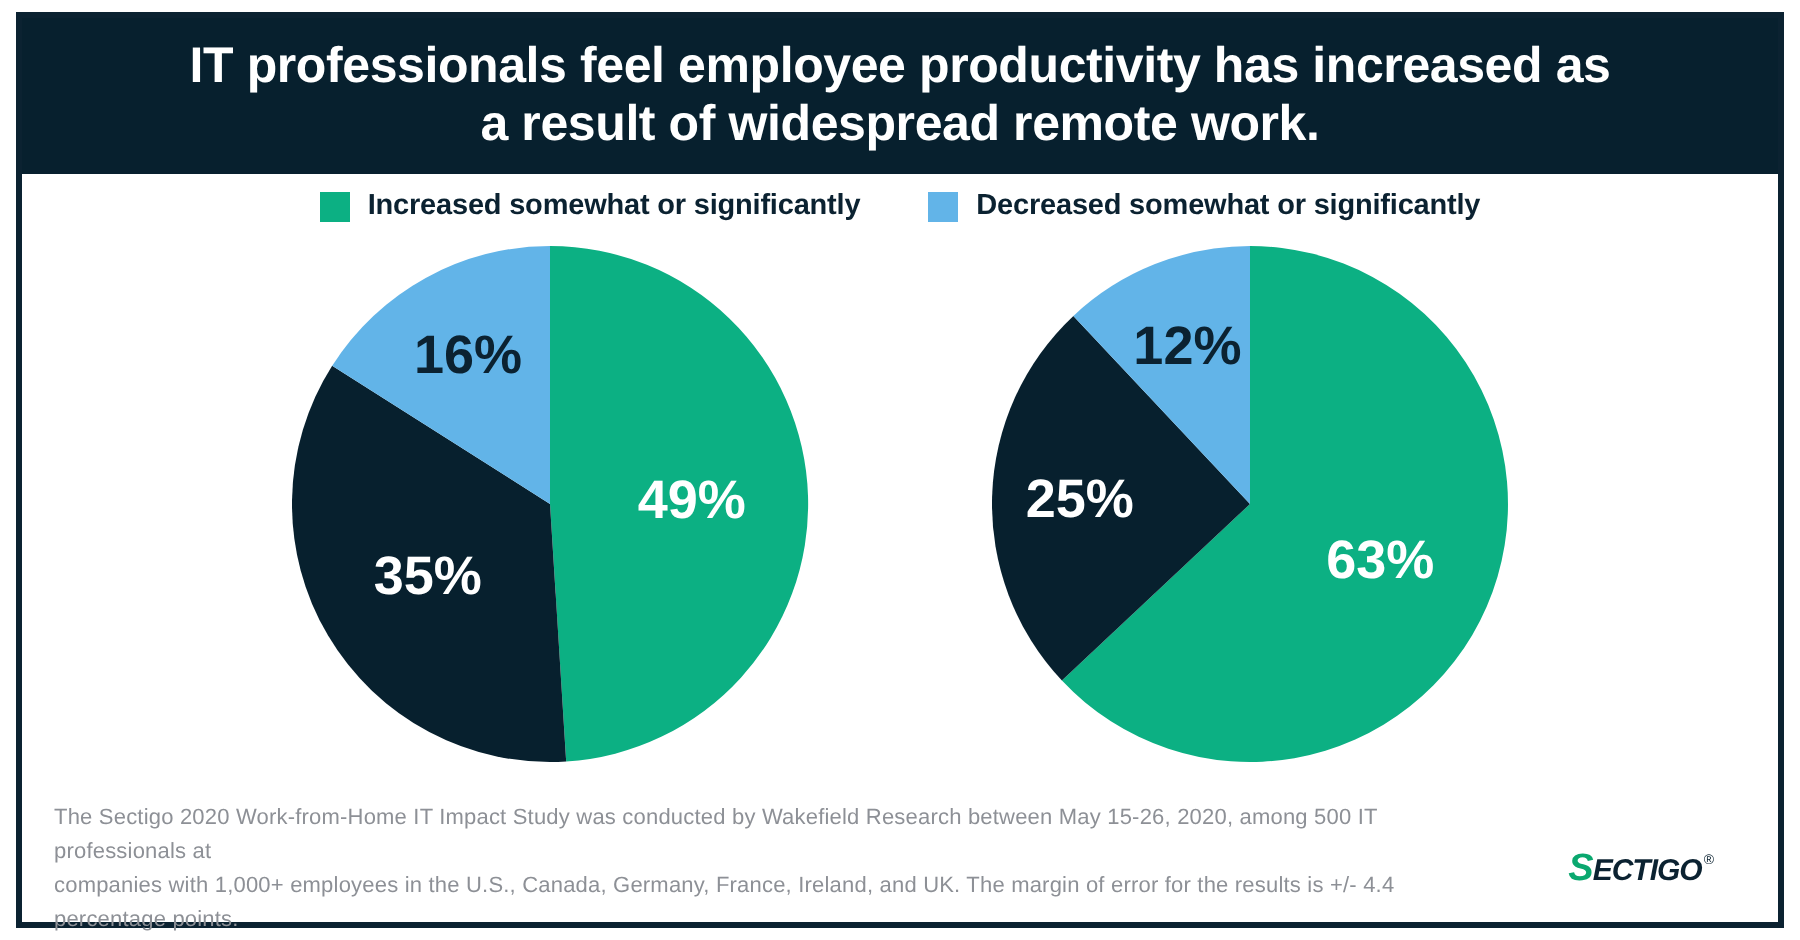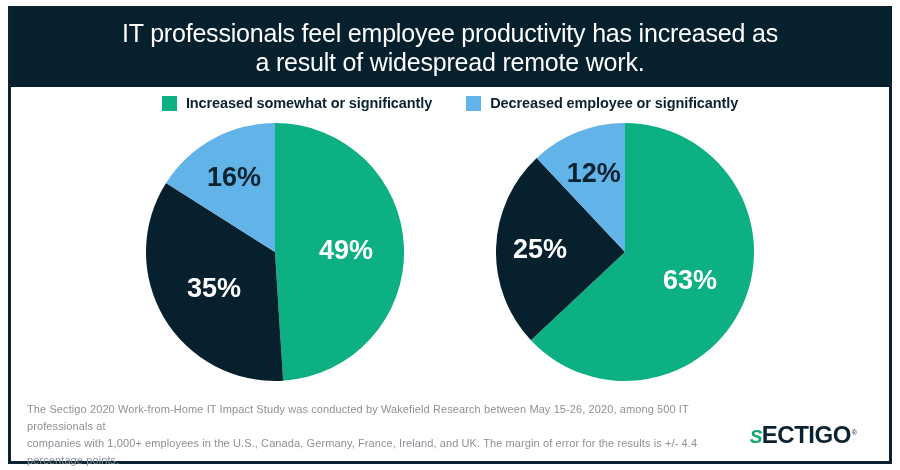--- a/index.html
+++ b/index.html
@@ -42,21 +42,21 @@
     width: 878px;
     height: 78px;
     background: #07202e;
     display: flex;
     align-items: center;
     justify-content: center;
   }
   .header-title {
     color: #ffffff;
     font-size: 25px;
-    font-weight: normal;
+    font-weight: bold;
     line-height: 1.18;
     text-align: center;
     letter-spacing: -0.2px;
     padding: 0 40px;
     white-space: pre-line;
   }
 
   
   .legend {
     position: absolute;
@@ -152,22 +152,23 @@
     margin-right: 16px;
   }
   .logo-mark {
     font-size: 19px;
     font-weight: bold;
     font-style: italic;
     color: #0aa86f;
     letter-spacing: -0.5px;
   }
   .logo-text {
-    font-size: 24px;
-    font-weight: bold;
+    font-size: 15px;
+    font-weight: bold;
+    font-style: italic;
     color: #0b2231;
     letter-spacing: -0.5px;
   }
   .logo-tm {
     font-size: 7px;
     color: #0b2231;
     position: relative;
     top: -8px;
     margin-left: 1px;
   }
@@ -183,21 +184,21 @@
 a result of widespread remote work.</div>
     </div>
 
     <div class="legend">
       <div class="legend-item">
         <span class="legend-swatch" style="background: rgb(12, 176, 131);"></span>
         <span class="legend-label">Increased somewhat or significantly</span>
       </div>
       <div class="legend-item">
         <span class="legend-swatch" style="background: rgb(98, 180, 232);"></span>
-        <span class="legend-label">Decreased employee or significantly</span>
+        <span class="legend-label">Decreased somewhat or significantly</span>
       </div>
     </div>
 
     <div class="charts">
       <div class="chart-block left">
         <svg class="pie-svg" id="pie-0" width="262" height="262" viewBox="0 0 262 262">
             <path d="M 131 131 L 131.00 2.00 A 129 129 0 0 1 139.10 259.75 Z" fill="#0cb083"></path>
             <text x="201.9" y="137.8" text-anchor="middle" class="slice-label" fill="#ffffff">49%</text>
             <path d="M 131 131 L 139.10 259.75 A 129 129 0 0 1 22.08 61.88 Z" fill="#07202e"></path>
             <text x="69.9" y="176.1" text-anchor="middle" class="slice-label" fill="#ffffff">35%</text>

